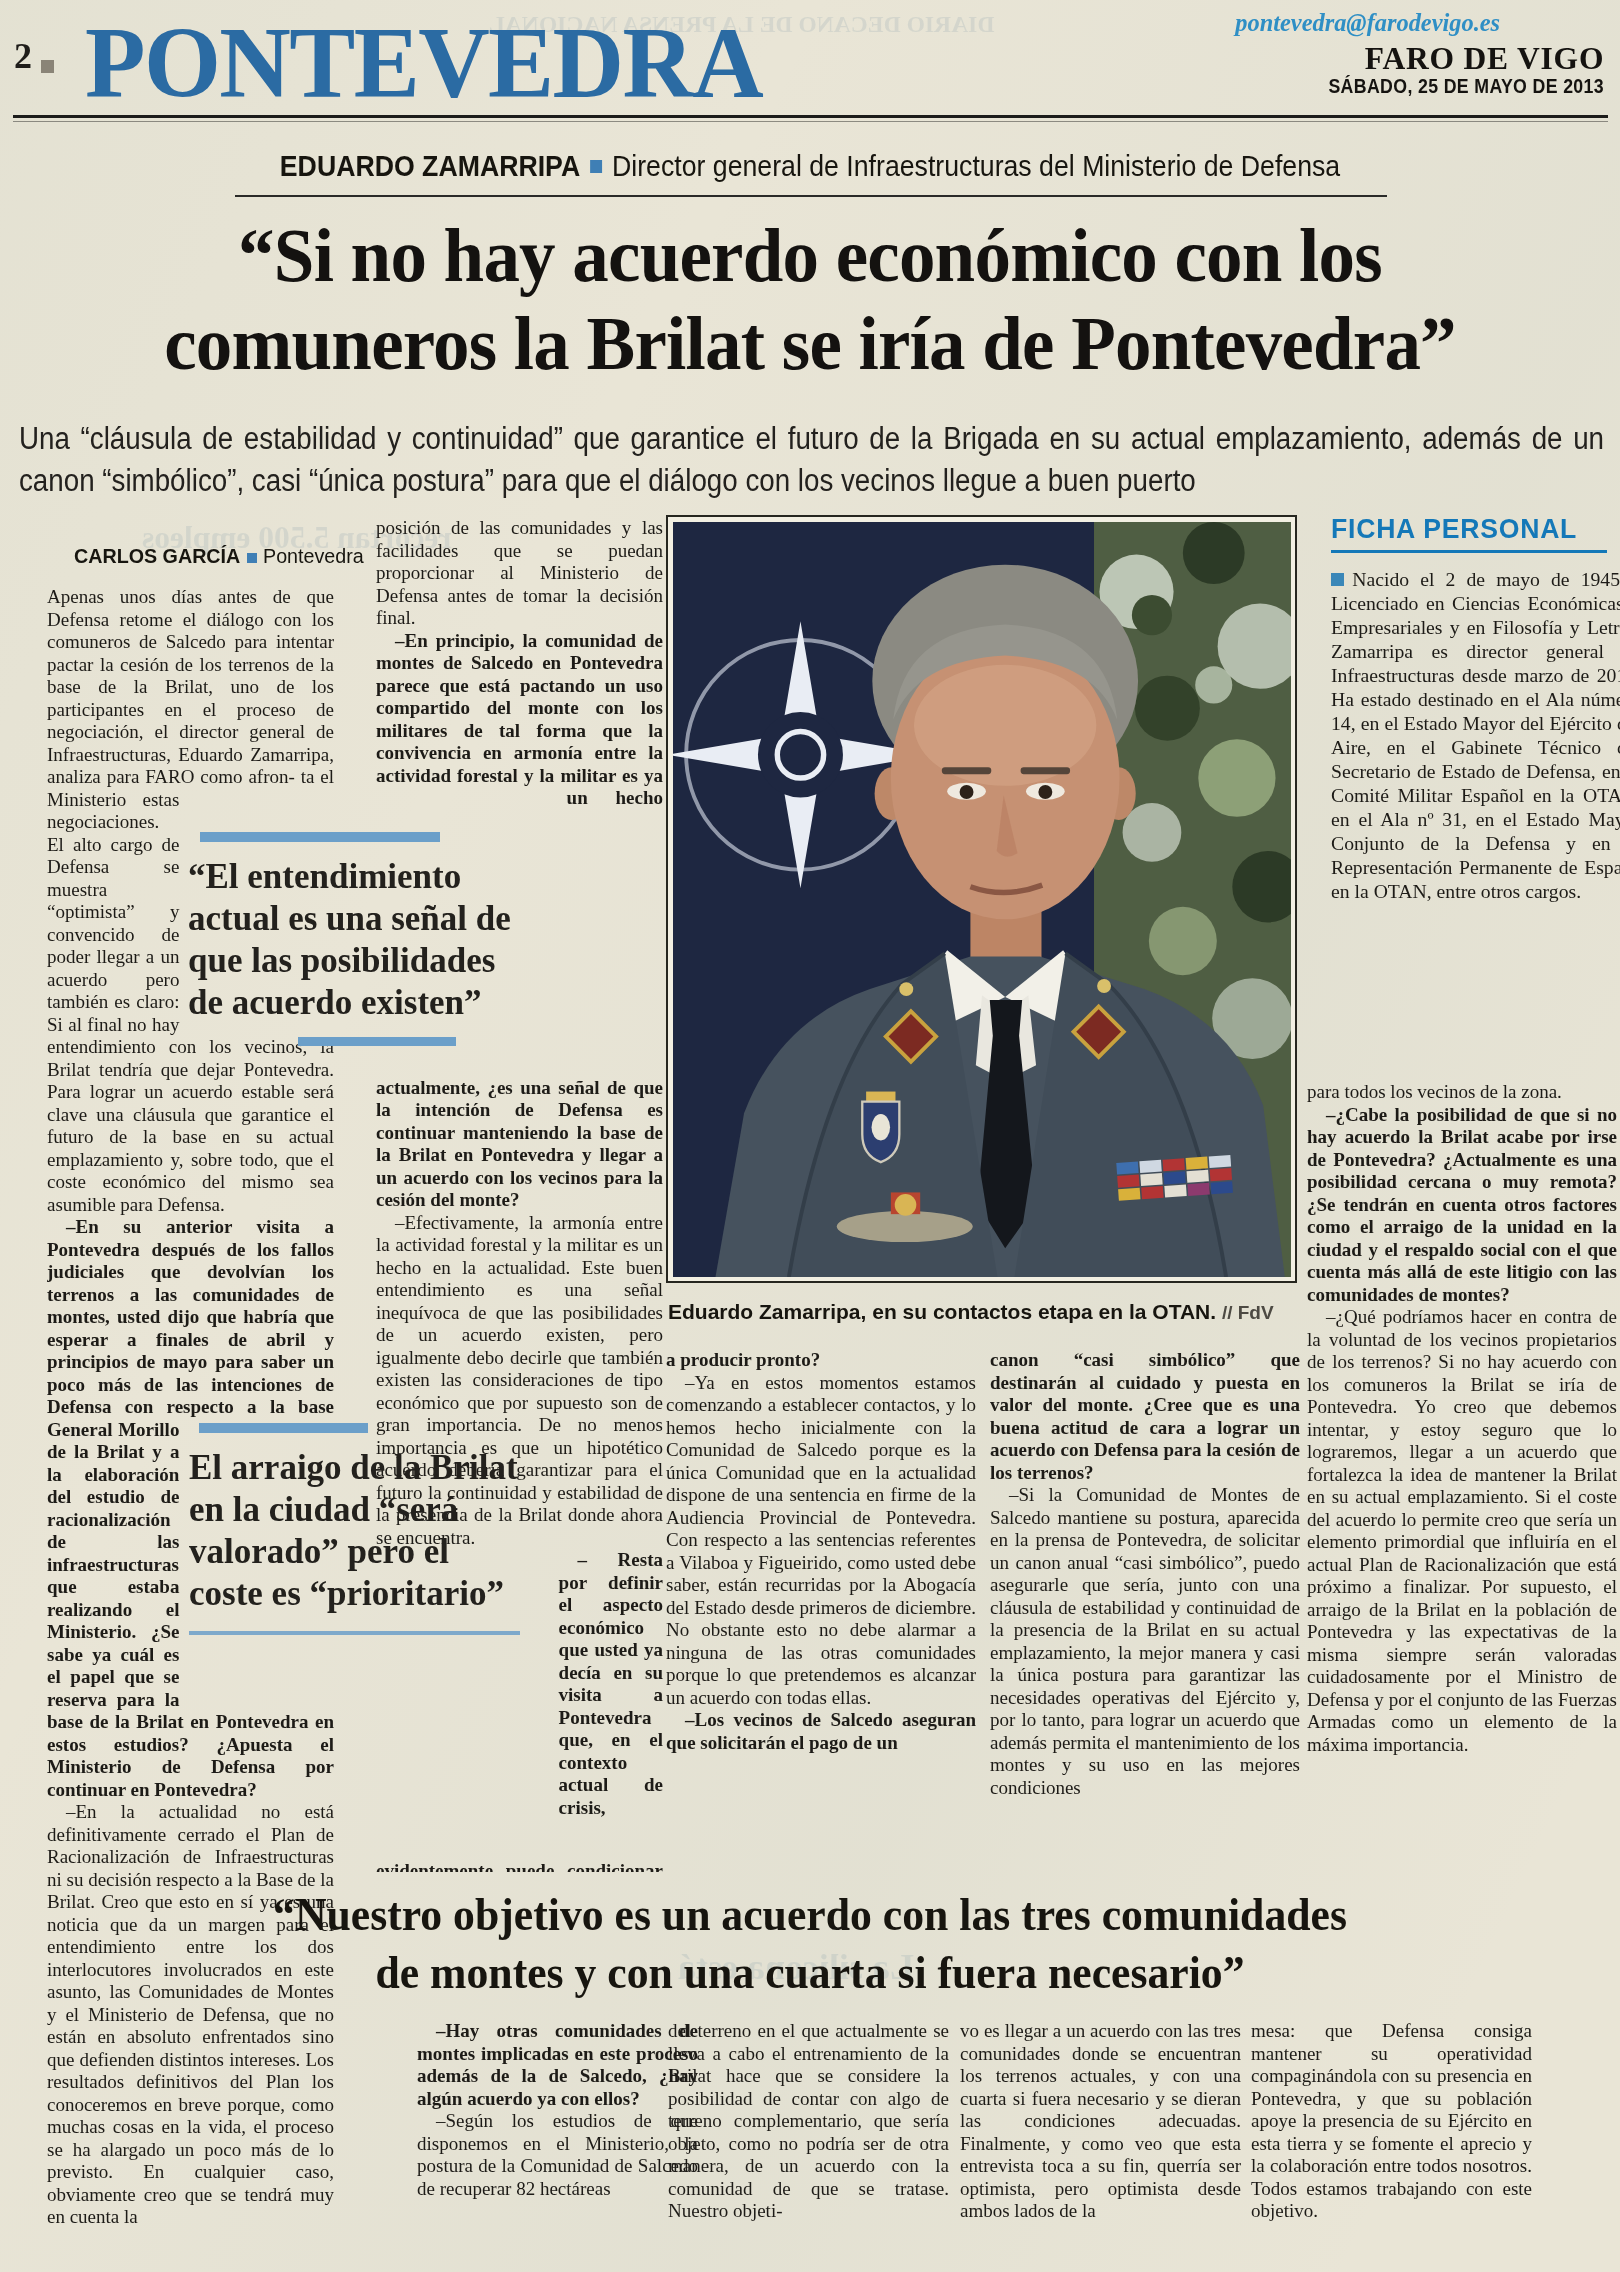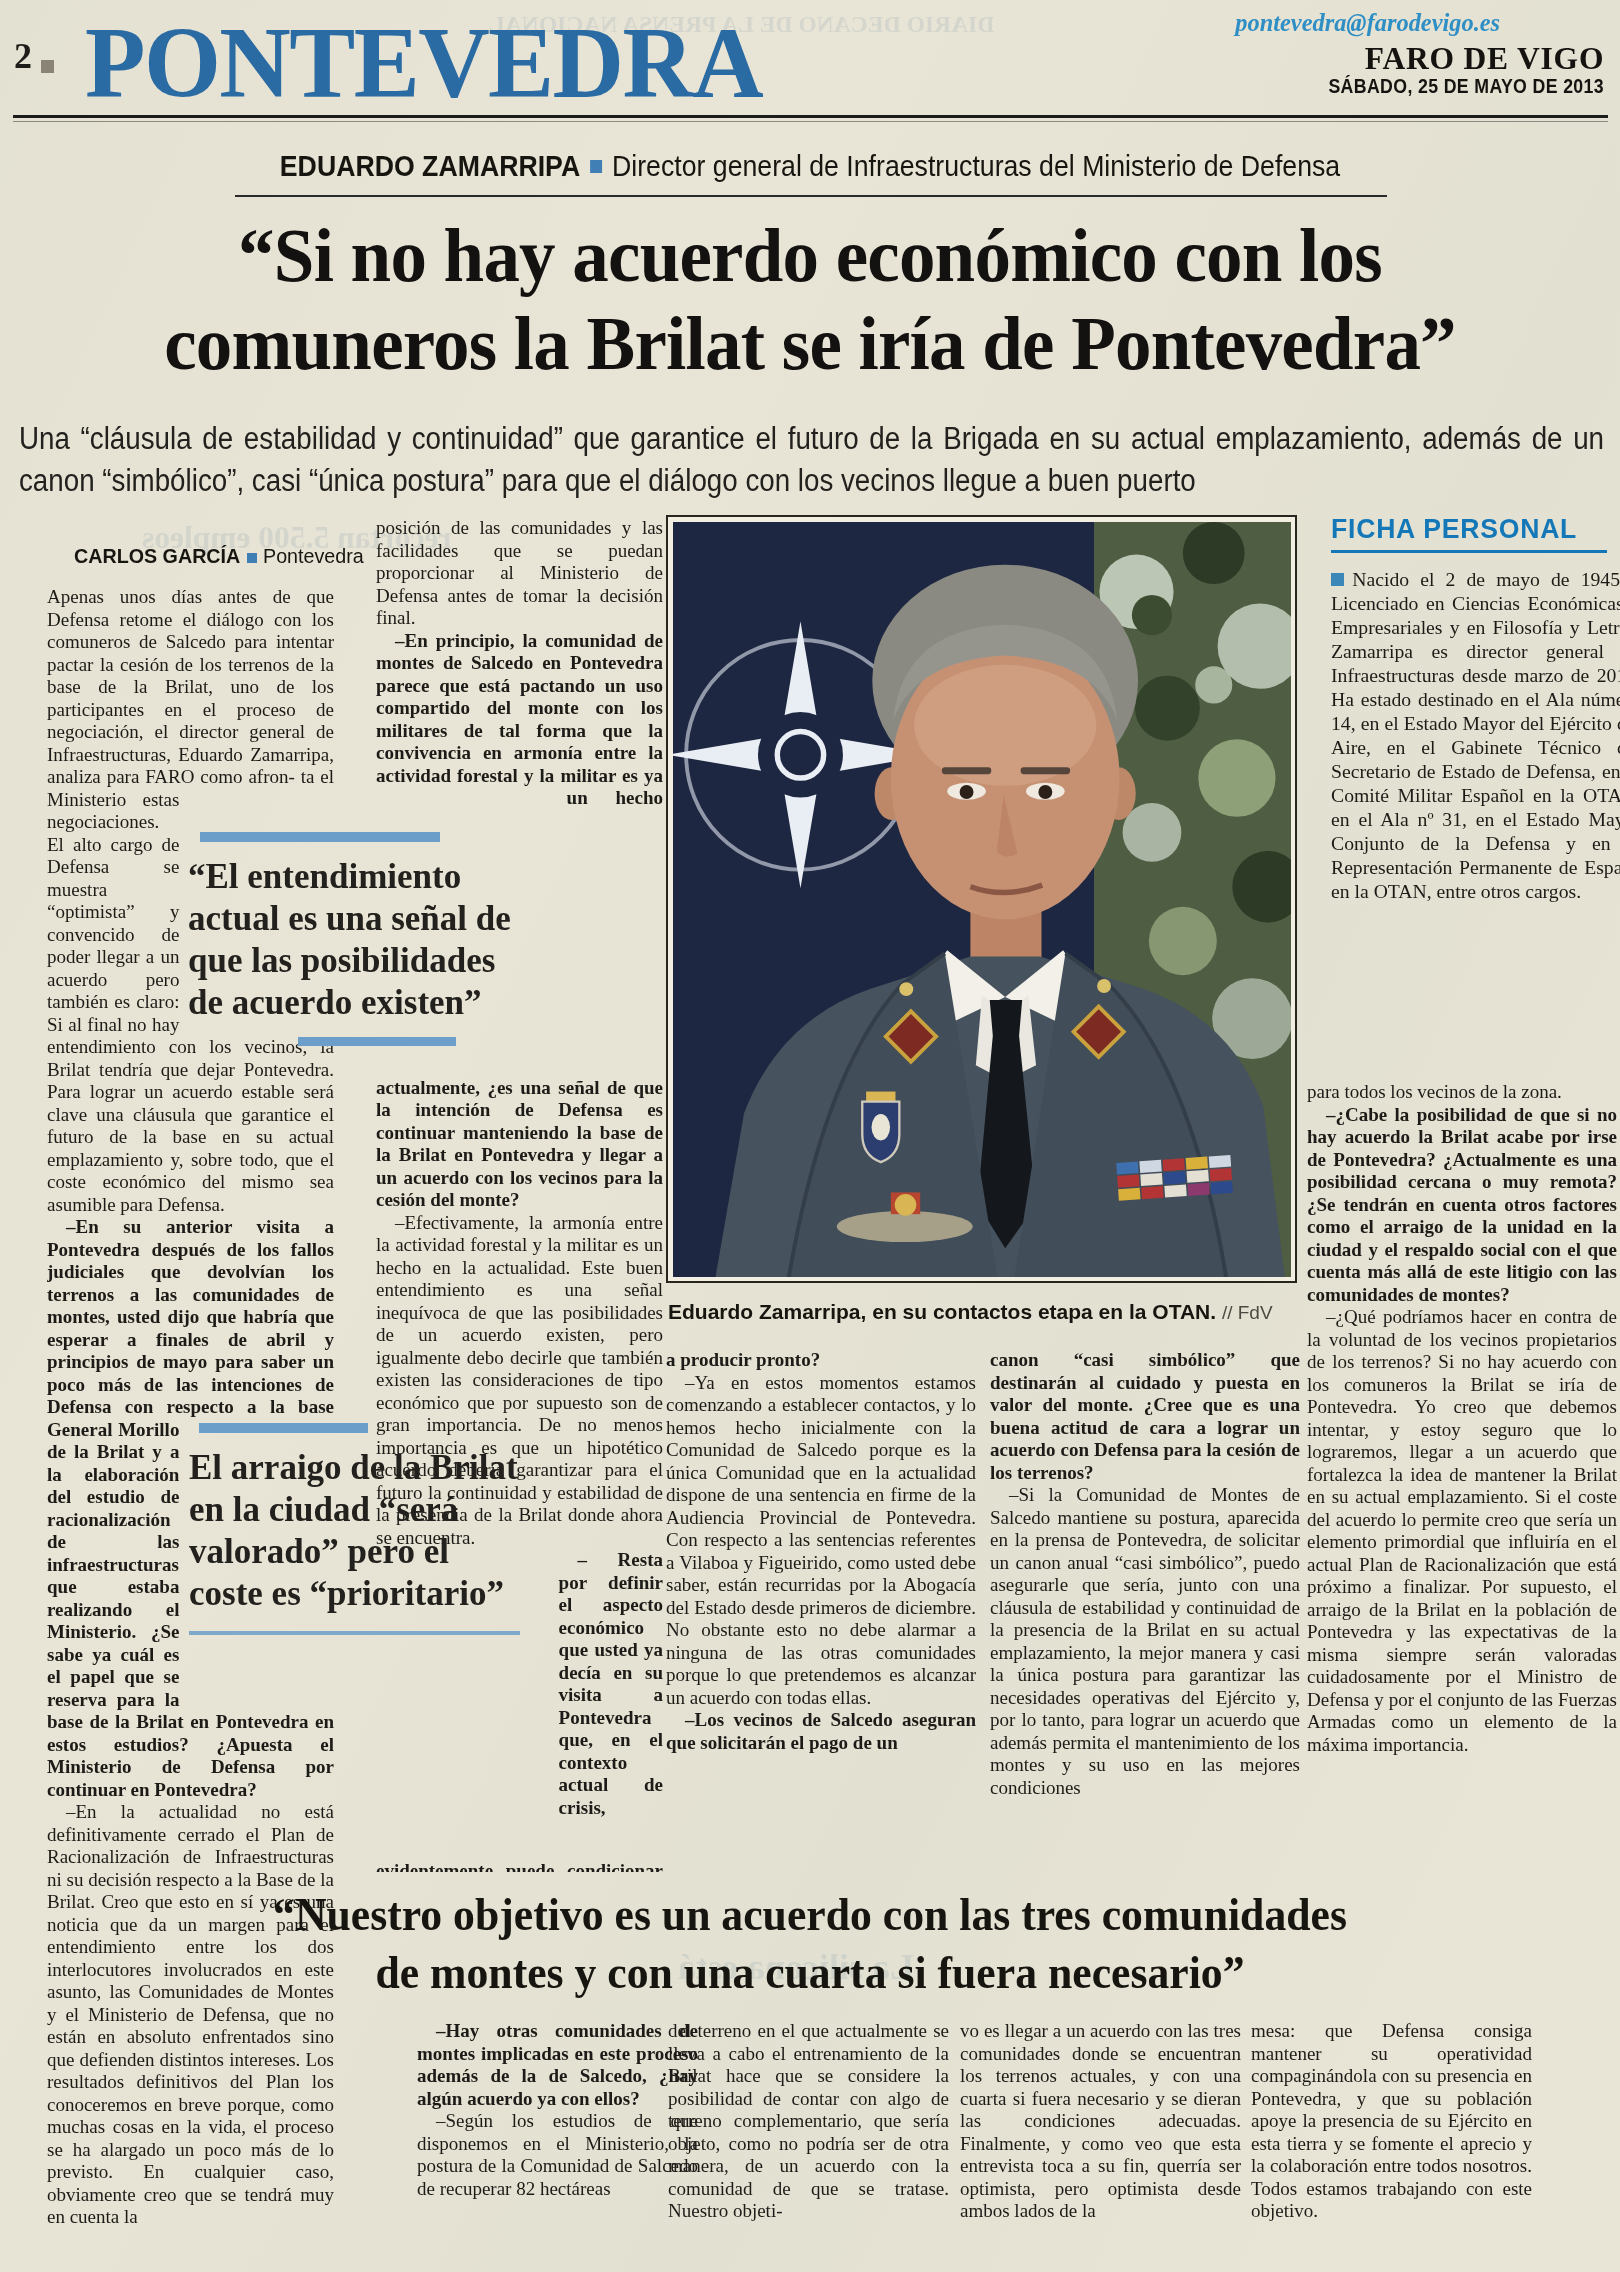--- a/index.html
+++ b/index.html
@@ -60,21 +60,21 @@
   
   .pq{position:absolute;font:700 35px/42px "Liberation Serif",serif;color:#23211d;}
   .pqbar{background:#6b9fc9;height:10.2px;margin-bottom:14px;}
   .pqbar2{background:#6b9fc9;height:9.5px;margin-top:12.6px;}
   .pqline{background:#6b9fc9;height:3.9px;margin-top:15.8px;opacity:.85;}
 
   
   .photo{position:absolute;border:2.4px solid #26261f;background:#f2efe2;padding:4.7px;}
   .photo svg{display:block;}
   .caption{font:700 21px/25px "Liberation Sans",sans-serif;color:#17150f;}
-  .caption .credit{font-weight:400;color:#4d4a43;font-size:19px;}
+  .caption .credit{font-weight:700;color:#4d4a43;font-size:19px;}
 
   
   .ficha-title{font:700 28px/30px "Liberation Sans",sans-serif;color:#1478b8;letter-spacing:0.8px;
     transform:scaleX(.95);transform-origin:left top;white-space:nowrap;}
   .ficha-rule{background:#1478b8;height:3.2px;}
   .ficha-body{font:19.7px/24px "Liberation Serif",serif;text-align:justify;color:#1d1b17;}
   .ficha-sq{width:13.4px;height:13.4px;background:#3a87b8;display:inline-block;margin-right:7.9px;}
 
   
   .bquote{position:absolute;text-align:center;font:700 46px/58px "Liberation Serif",serif;

